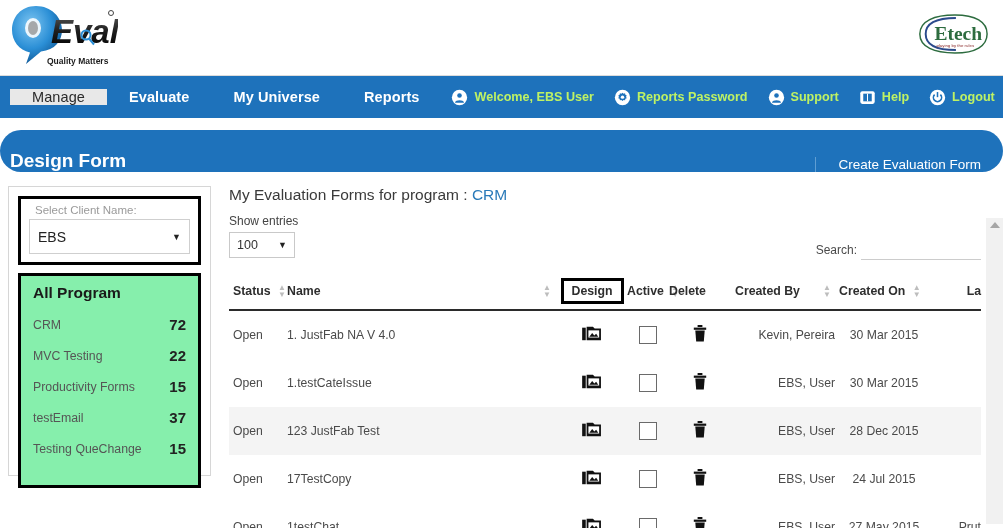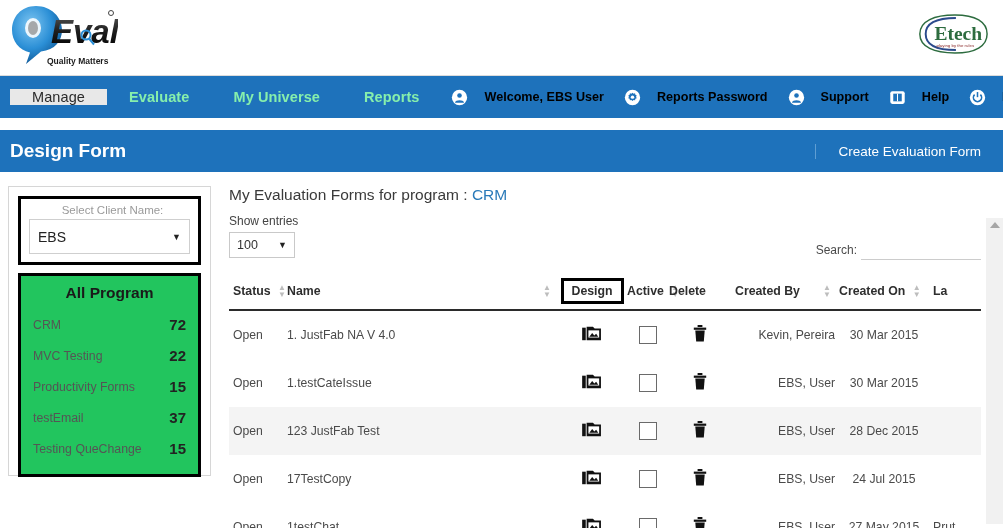--- a/index.html
+++ b/index.html
@@ -31,57 +31,58 @@
   .navbar {
     height: 42px;
     background: #1E72BB;
     display: flex;
     align-items: center;
   }
   .nav-left { display: flex; align-items: stretch; }
   .nav-item {
     display: flex; align-items: center;
     padding: 0 22px;
-    color: #86efac;
+    color: #ffffff;
     font-size: 14.5px;
     font-weight: bold;
     letter-spacing: .1px;
     cursor: pointer;
     white-space: nowrap;
   }
   .nav-item.active {
     background: #e8e8e8;
     color: #2b2b2b;
     font-weight: normal;
     margin-left: 10px;
   }
   .nav-right {
     display: flex; align-items: center;
     margin-left: auto;
     padding-right: 8px;
   }
   .nav-util {
     display: flex; align-items: center;
-    gap: 16px;
+    gap: 6px;
     padding: 0 10px;
-    color: #000000;
+    color: #bef264;
     font-size: 12.6px;
     font-weight: bold;
     cursor: pointer;
     white-space: nowrap;
   }
   .nav-util svg { display: block; }
 
   
   .title-bar {
     height: 42px;
     margin-top: 12px;
     background: #1E72BB;
     display: flex;
-    align-items: center;
+    align-items: flex-end;
+    border-radius: 21px;
   }
   .page-title {
     display: flex; align-items: center;
     padding-left: 10px;
     color: #ffffff;
     font-size: 19px;
     font-weight: bold;
     flex: 1;
   }
   .create-btn {
@@ -102,21 +103,20 @@
   }
 
   
   .sidebar {
     width: 232px;
     margin-left: 8px;
     border: 1px solid #d6d6d6;
     background: #fff;
     padding: 9px;
     height: 290px;
-    text-align: center;
   }
   .client-box {
     border: 3px solid #000;
     padding: 5px 8px 8px 8px;
     background: #fff;
   }
   .client-label {
     font-size: 11.5px;
     color: #9a9a9a;
     padding-left: 6px;
@@ -130,22 +130,22 @@
     padding: 0 8px;
     font-size: 14px;
     color: #222;
     cursor: pointer;
   }
   .caret { font-size: 9px; color: #222; }
 
   .program-box {
     border: 3px solid #000;
     margin-top: 8px;
-    padding: 8px 12px 10px 12px;
-    background: #22c55e;
+    padding: 8px 12px 21px 12px;
+    background: #86efac;
   }
   .program-title {
     font-size: 15.5px;
     font-weight: bold;
     color: #1a1a1a;
     padding-bottom: 7px;
   }
   .program-row {
     display: flex;
     justify-content: space-between;
@@ -249,21 +249,21 @@
     overflow: hidden;
   }
   tbody tr.alt { background: #f4f4f4; }
   .c-status { width: 58px; padding-left: 4px !important; }
   .c-name   { width: 270px; }
   .c-design { width: 70px; text-align: center; }
   .c-active { width: 42px; text-align: center; }
   .c-delete { width: 62px; text-align: center; }
   .c-by     { width: 104px; text-align: right; }
   .c-on     { width: 98px; text-align: center; }
-  .c-last   { width: 48px; text-align: left; }
+  .c-last   { width: 48px; text-align: right; }
 
   th.c-design { text-align: center; }
   th.c-active, th.c-delete { text-align: left; }
   th.c-by, th.c-on { text-align: left; padding-left: 4px; }
 
   .chk {
     width: 18px; height: 18px;
     border: 1px solid #6a6a6a;
     background: #fff;
     display: inline-block;

